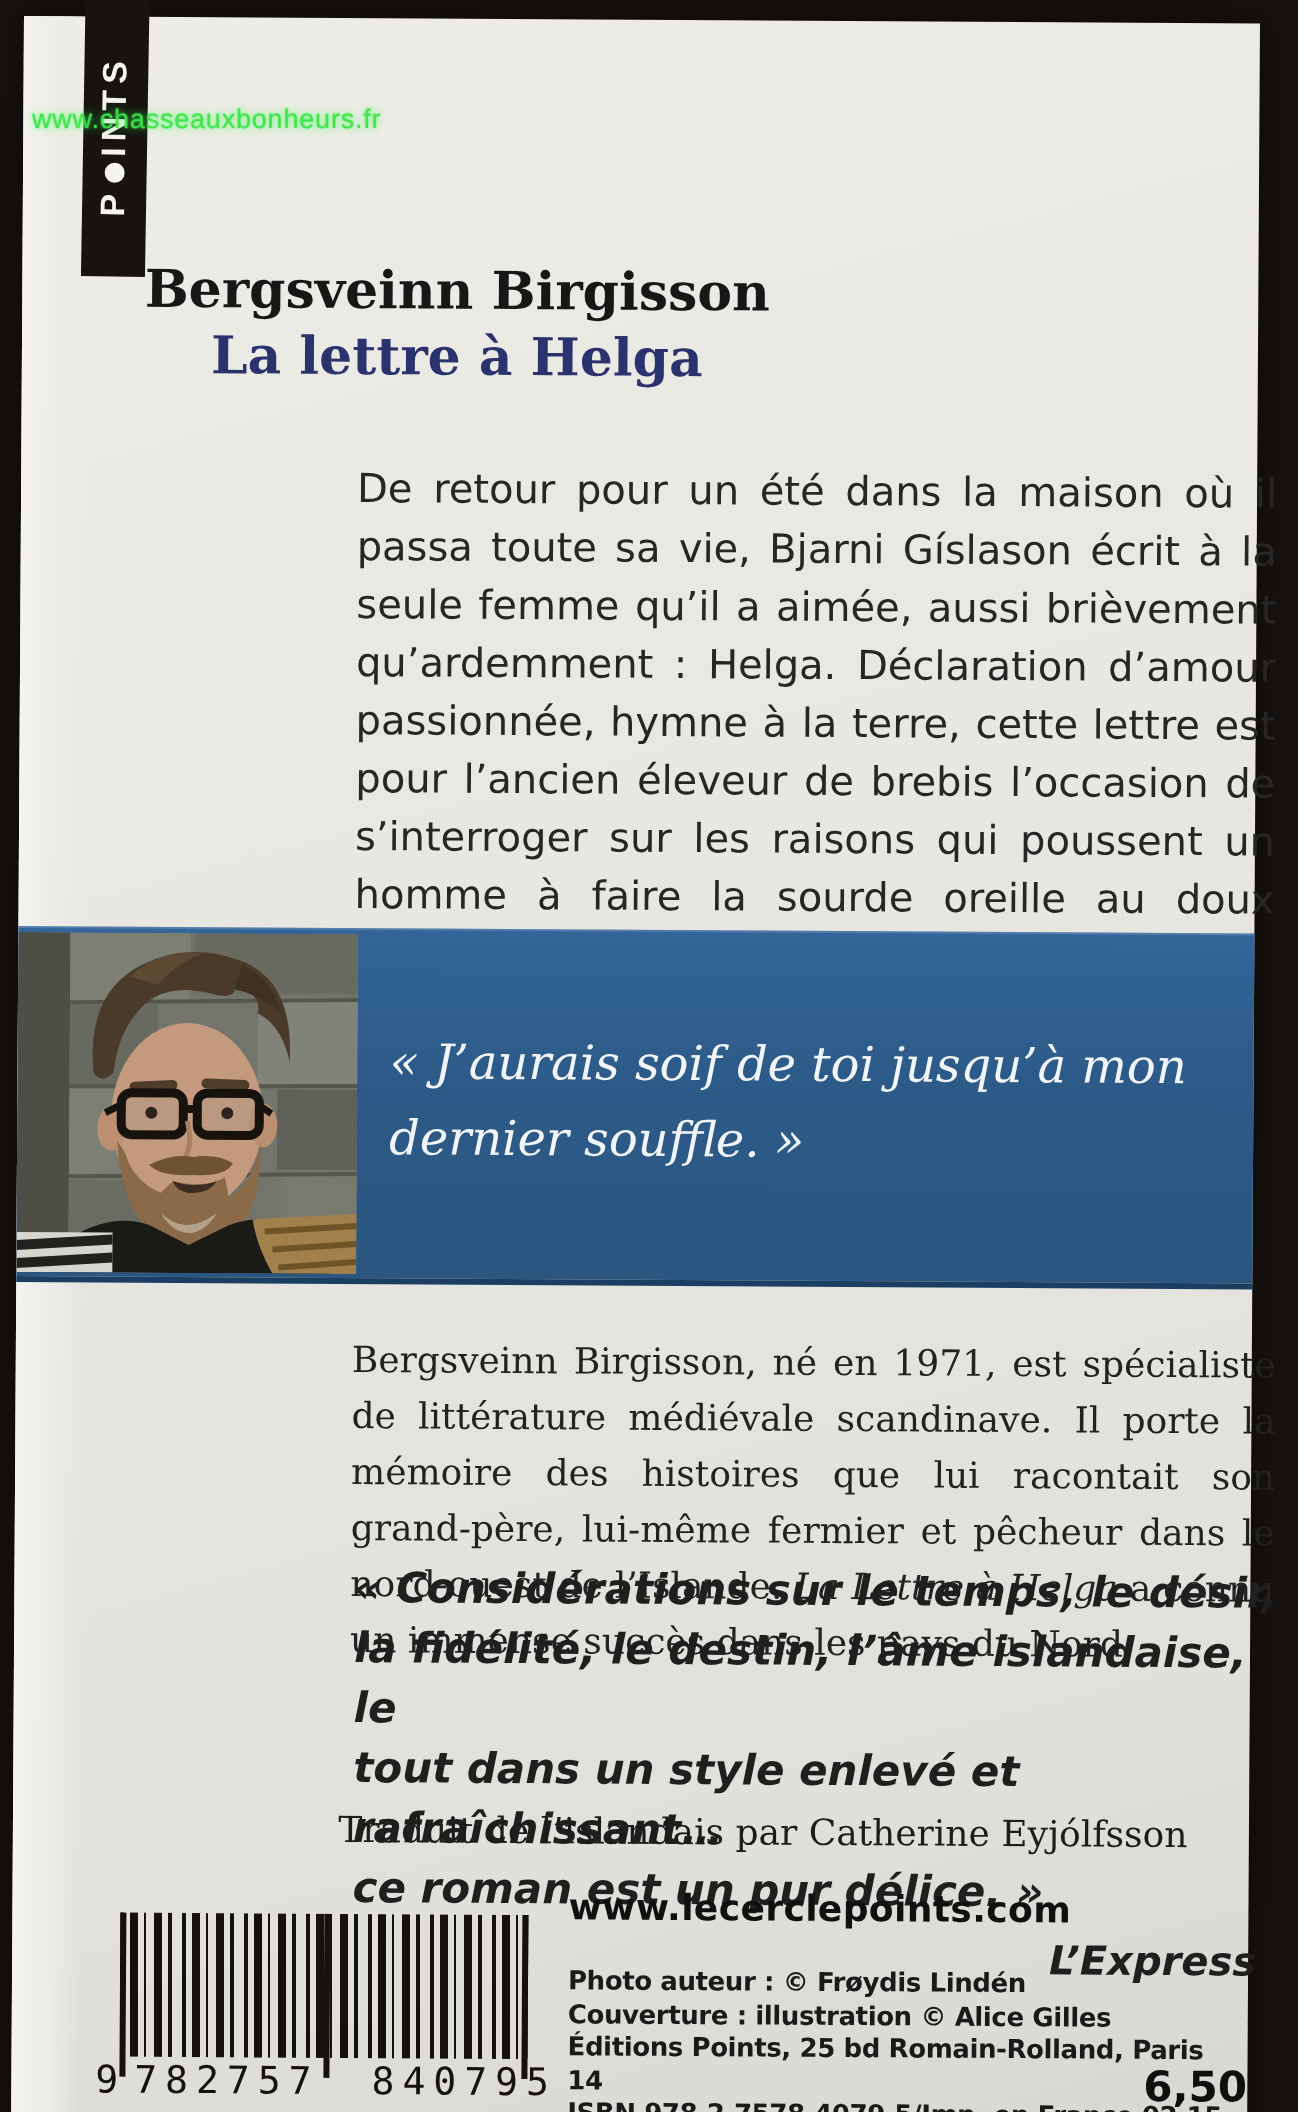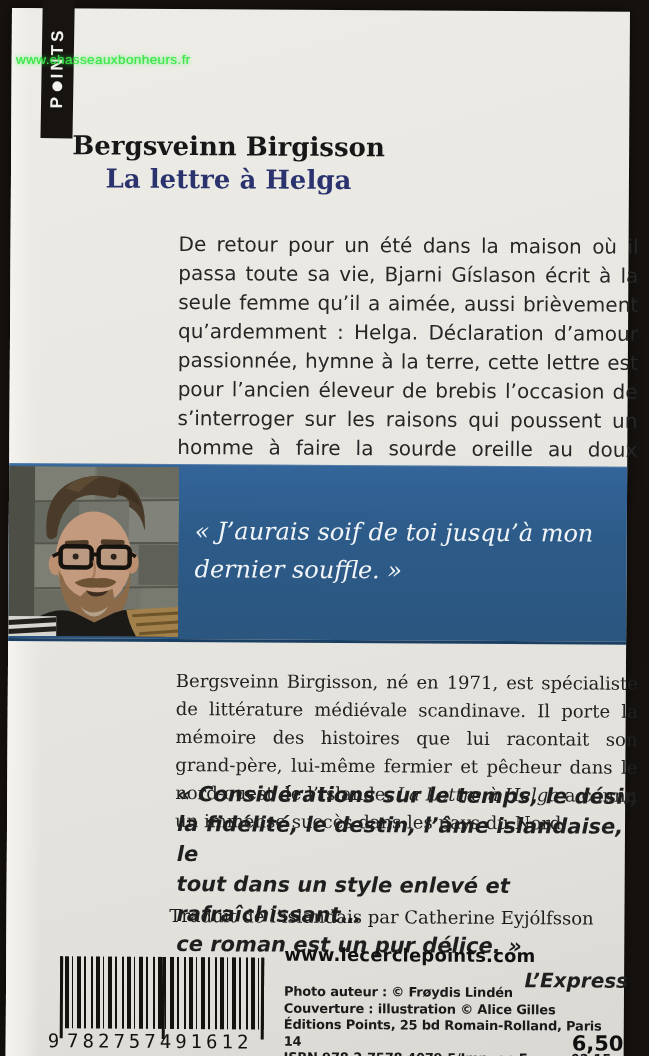--- a/index.html
+++ b/index.html
@@ -115,21 +115,21 @@
   }
   .guard{position:absolute;top:0;width:3px;height:82px;background:#14110e;}
   .guard.g-left{left:0;}
   .guard.g-mid{left:50%;}
   .guard.g-right{right:0;}
   .digits{
     display:flex;align-items:flex-end;margin-top:1px;
     font-family:"DejaVu Sans Mono", monospace;font-size:19px;color:#14110e;
   }
   .digits .d0{margin-right:8px;}
-  .digits .d1{letter-spacing:4px;text-align:center;}
+  .digits .d1{margin-right:26px;letter-spacing:4px;text-align:center;}
   .digits .d2{letter-spacing:4px;}
   
   .credits{
     position:absolute;left:278px;top:974px;width:330px;
     font-weight:bold;font-size:13px;line-height:16.5px;color:#1a1a1a;
     letter-spacing:-0.2px;
   }
   .price{
     position:absolute;left:566px;top:1020px;
     font-weight:bold;font-size:21px;color:#0f0f0f;
@@ -236,21 +236,21 @@
 
   <div class="barcode">
     <div class="bars">
       <span class="guard g-left"></span>
       <span class="guard g-mid"></span>
       <span class="guard g-right"></span>
     </div>
     <div class="digits">
       <span class="d0">9</span>
       <span class="d1">782757</span>
-      <span class="d2">491612</span>
+      <span class="d2">840795</span>
     </div>
   </div>
 
   <div class="credits">
     <div>Photo auteur : © Frøydis Lindén</div>
     <div>Couverture : illustration © Alice Gilles</div>
     <div>Éditions Points, 25 bd Romain-Rolland, Paris 14</div>
     <div>ISBN 978.2.7578.4079.5/Imp. en France 02.15</div>
   </div>
 

